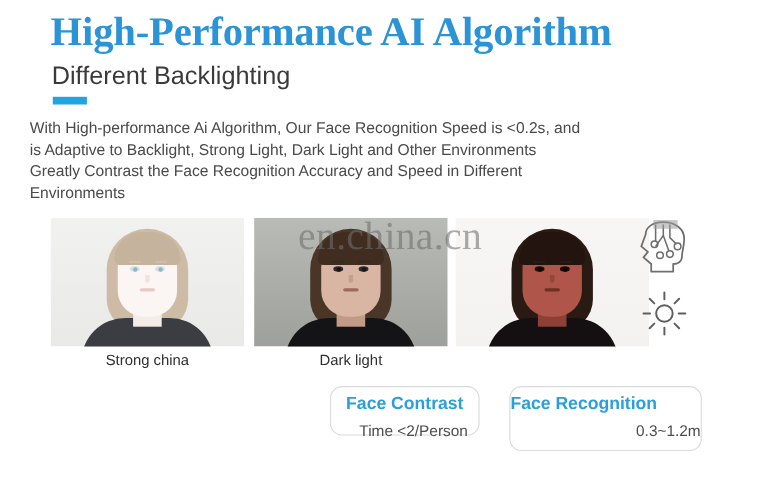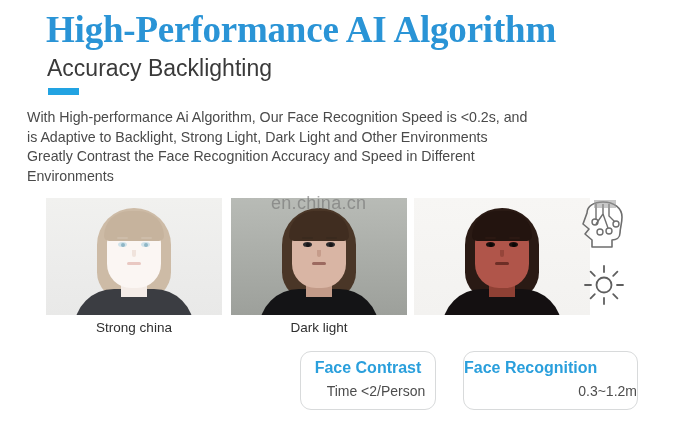--- a/index.html
+++ b/index.html
@@ -173,45 +173,45 @@
     text-align:center;
     font-size:13.5px;color:#2f2f2f;
     white-space:nowrap;
   }
   .photo-cell.c1 .photo-caption{text-align:center;}
   .photo-cell.c2 .photo-caption{text-align:center;}
 
   
   .watermark{
     position:absolute;left:271px;top:193px;
-    font-size:18px;
+    font-size:36px;
     color:rgba(110,110,110,0.58);
     letter-spacing:0.3px;
     white-space:nowrap;
     pointer-events:none;
-    font-family:Liberation Sans, sans-serif;
+    font-family:Liberation Serif, serif;
   }
 
   
   .icon-col{
     position:absolute;left:566px;top:200px;
     width:90px;height:125px;
   }
   .ai-head-icon{position:absolute;left:4px;top:0;}
   .sun-icon{position:absolute;left:16px;top:63px;}
 
   
   .badge{
     position:absolute;
     border:1px solid #d8dadb;
     border-radius:11px;
     background:#fff;
     box-sizing:border-box;
   }
-  .badge.b0{left:300px;top:351px;width:136px;height:59px;}
+  .badge.b0{left:300px;top:351px;width:136px;height:45px;}
   .badge.b1{left:463px;top:351px;width:175px;height:59px;}
   .badge-title{
     position:absolute;left:0;right:0;top:7px;
     text-align:center;
     font-size:16px;font-weight:bold;
     color:#2a9fdc;
     white-space:nowrap;
   }
   .badge.b1 .badge-title{text-align:left;}
   .badge-sub{
@@ -223,21 +223,21 @@
   }
   .badge.b1 .badge-sub{text-align:right;padding-left:19px;}
 </style>
 </head>
 <body>
 
 <div id="page">
 
   <div class="title">High-Performance AI Algorithm</div>
 
-  <div class="subtitle">Accuracy Backlighting</div>
+  <div class="subtitle">Different Backlighting</div>
 
   <div class="accent-bar"></div>
 
   <div class="body-copy">
     <p>With High-performance Ai Algorithm, Our Face Recognition Speed is &lt;0.2s, and</p>
     <p>is Adaptive to Backlight, Strong Light, Dark Light and Other Environments</p>
     <p>Greatly Contrast the Face Recognition Accuracy and Speed in Different</p>
     <p>Environments</p>
   </div>
 

